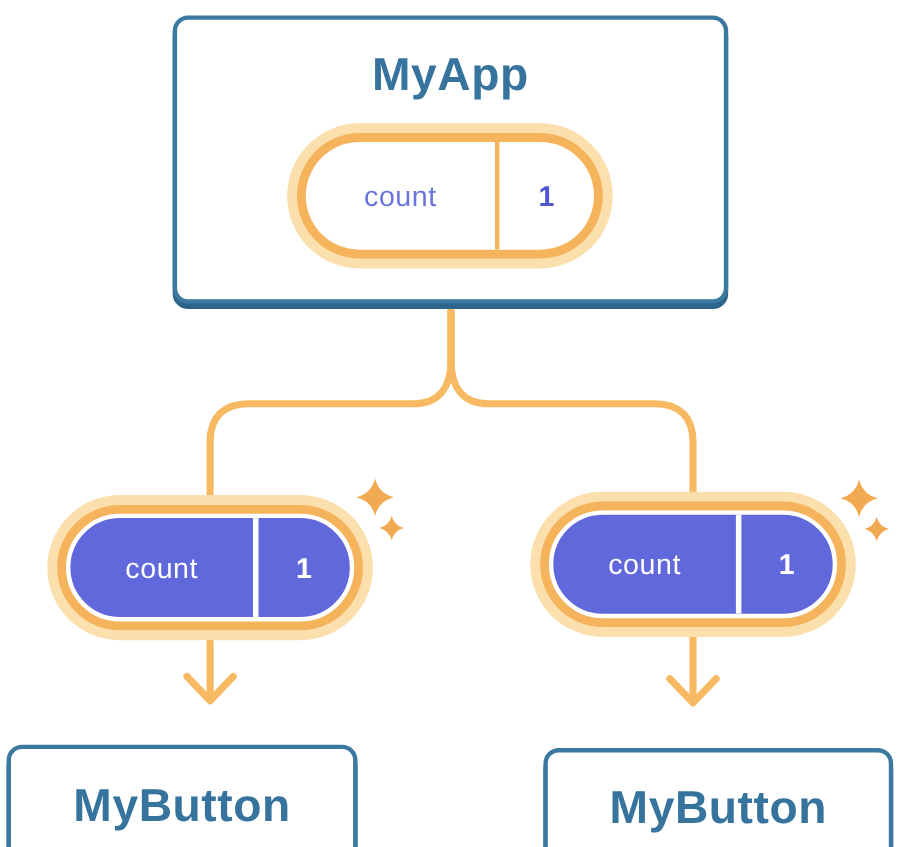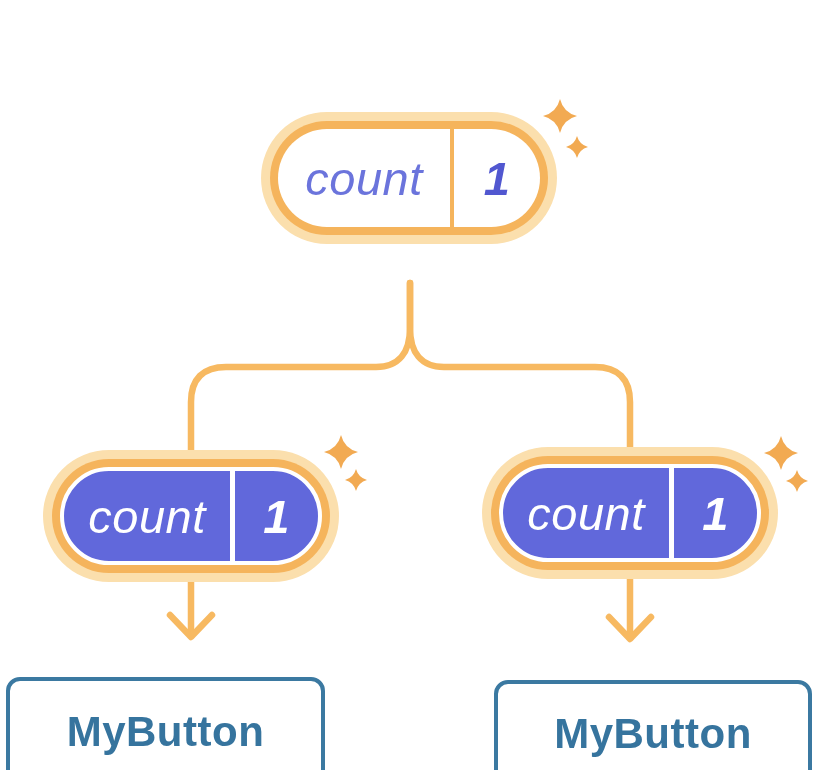--- a/index.html
+++ b/index.html
@@ -85,23 +85,22 @@
     width: 100%; height: 100%;
     border-radius: 999px;
     display: flex;
     align-items: stretch;
     overflow: hidden;
   }
   .pill-core.light  { background: #fff; }
   .pill-core.purple { background: var(--purple); border: 4px solid #fff; }
   .pill-label, .pill-value {
     display: flex; align-items: center; justify-content: center;
-    font-size: 47px;
+    font-size: 26px;
     letter-spacing: 0.5px;
-    font-style: italic;
   }
   .pill-label { flex: 2; }
   .pill-value { flex: 1; font-weight: 700; }
   .pill-core.light .pill-label { color: var(--label-purple); }
   .pill-core.light .pill-value { color: var(--value-purple); }
   .pill-core.purple .pill-label { color: var(--pill-text-white); font-weight: 500; }
   .pill-core.purple .pill-value { color: var(--pill-text-white); }
   .pill-divider { width: 4px; flex: none; }
   .pill-core.light  .pill-divider { background: var(--ring-orange); }
   .pill-core.purple .pill-divider { background: #fff; width: 5px; }
@@ -123,20 +122,23 @@
     <g>
       <path class="sparkle" transform="translate(341,452)" d="M0 -17 Q3.4 -3.4 17 0 Q3.4 3.4 0 17 Q-3.4 3.4 -17 0 Q-3.4 -3.4 0 -17 Z"></path>
       <path class="sparkle" transform="translate(356,480)" d="M0 -11 Q2.4 -2.4 11 0 Q2.4 2.4 0 11 Q-2.4 2.4 -11 0 Q-2.4 -2.4 0 -11 Z"></path>
     </g>
     <g>
       <path class="sparkle" transform="translate(781,453)" d="M0 -17 Q3.4 -3.4 17 0 Q3.4 3.4 0 17 Q-3.4 3.4 -17 0 Q-3.4 -3.4 0 -17 Z"></path>
       <path class="sparkle" transform="translate(797,481)" d="M0 -11 Q2.4 -2.4 11 0 Q2.4 2.4 0 11 Q-2.4 2.4 -11 0 Q-2.4 -2.4 0 -11 Z"></path>
     </g>
   </svg>
 
+  <div class="card card-root">
+    <div class="card-title">MyApp</div>
+  </div>
 
   <div class="pill pill-root">
     <div class="pill-mid">
       <div class="pill-core light">
         <div class="pill-label">count</div>
         <div class="pill-divider"></div>
         <div class="pill-value">1</div>
       </div>
     </div>
   </div>

